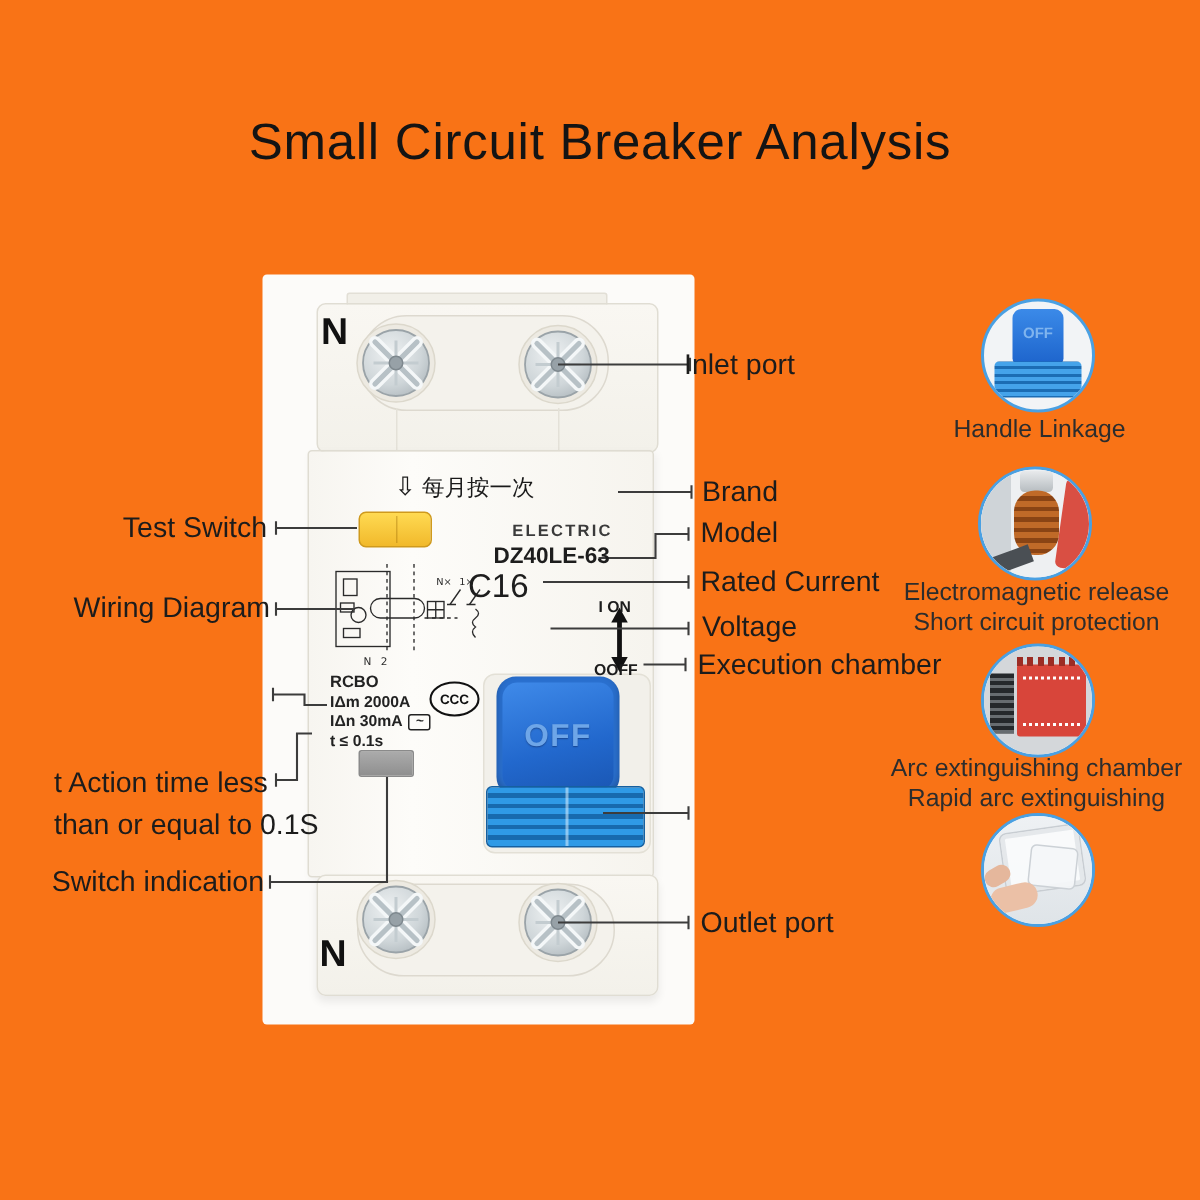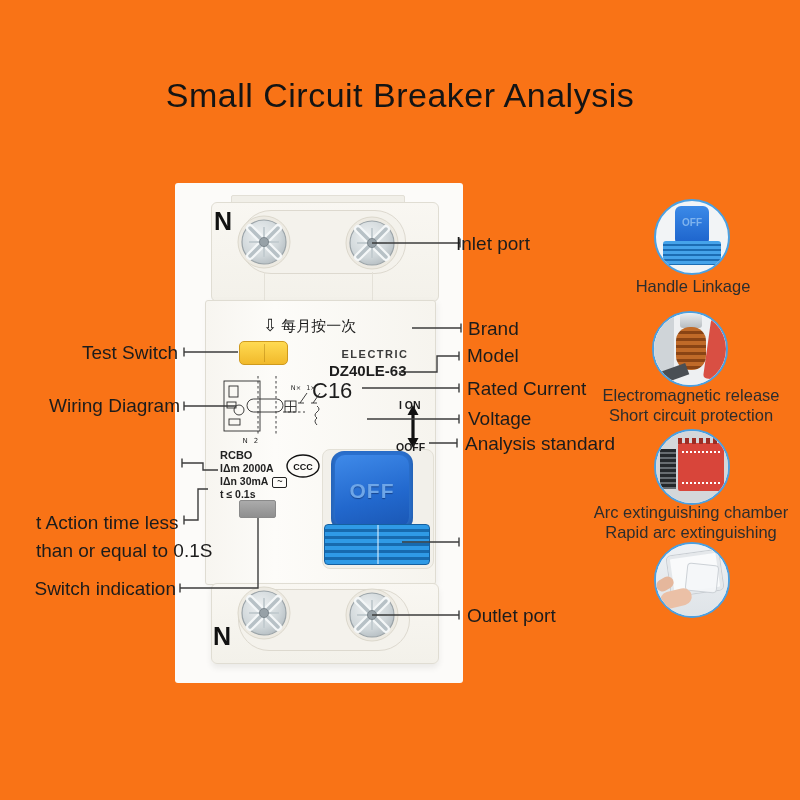--- a/index.html
+++ b/index.html
@@ -231,21 +231,21 @@
     <div>t Action time less</div>
     <div>than or equal to 0.1S</div>
   </div>
   <div class="abs lbl txt-layer" style="right:624px;top:578px;">Switch indication</div>
 
   <div class="abs lbl txt-layer" style="left:456px;top:233px;">Inlet port</div>
   <div class="abs lbl txt-layer" style="left:468px;top:318px;">Brand</div>
   <div class="abs lbl txt-layer" style="left:467px;top:345px;">Model</div>
   <div class="abs lbl txt-layer" style="left:467px;top:378px;">Rated Current</div>
   <div class="abs lbl txt-layer" style="left:468px;top:408px;">Voltage</div>
-  <div class="abs lbl txt-layer" style="left:465px;top:433px;">Analysis standard</div>
+  <div class="abs lbl txt-layer" style="left:465px;top:433px;">Execution chamber</div>
   <div class="abs lbl txt-layer" style="left:467px;top:605px;">Outlet port</div>
 
   <div class="abs fcircle" style="left:654px;top:199px;">
     <div class="f1-paddle">OFF</div>
     <div class="f1-ribs"></div>
   </div>
   <div class="abs fcap" style="left:593px;top:277px;width:200px;">Handle Linkage</div>
 
   <div class="abs fcircle" style="left:652px;top:311px;">
     <div class="f2-bg"></div>

